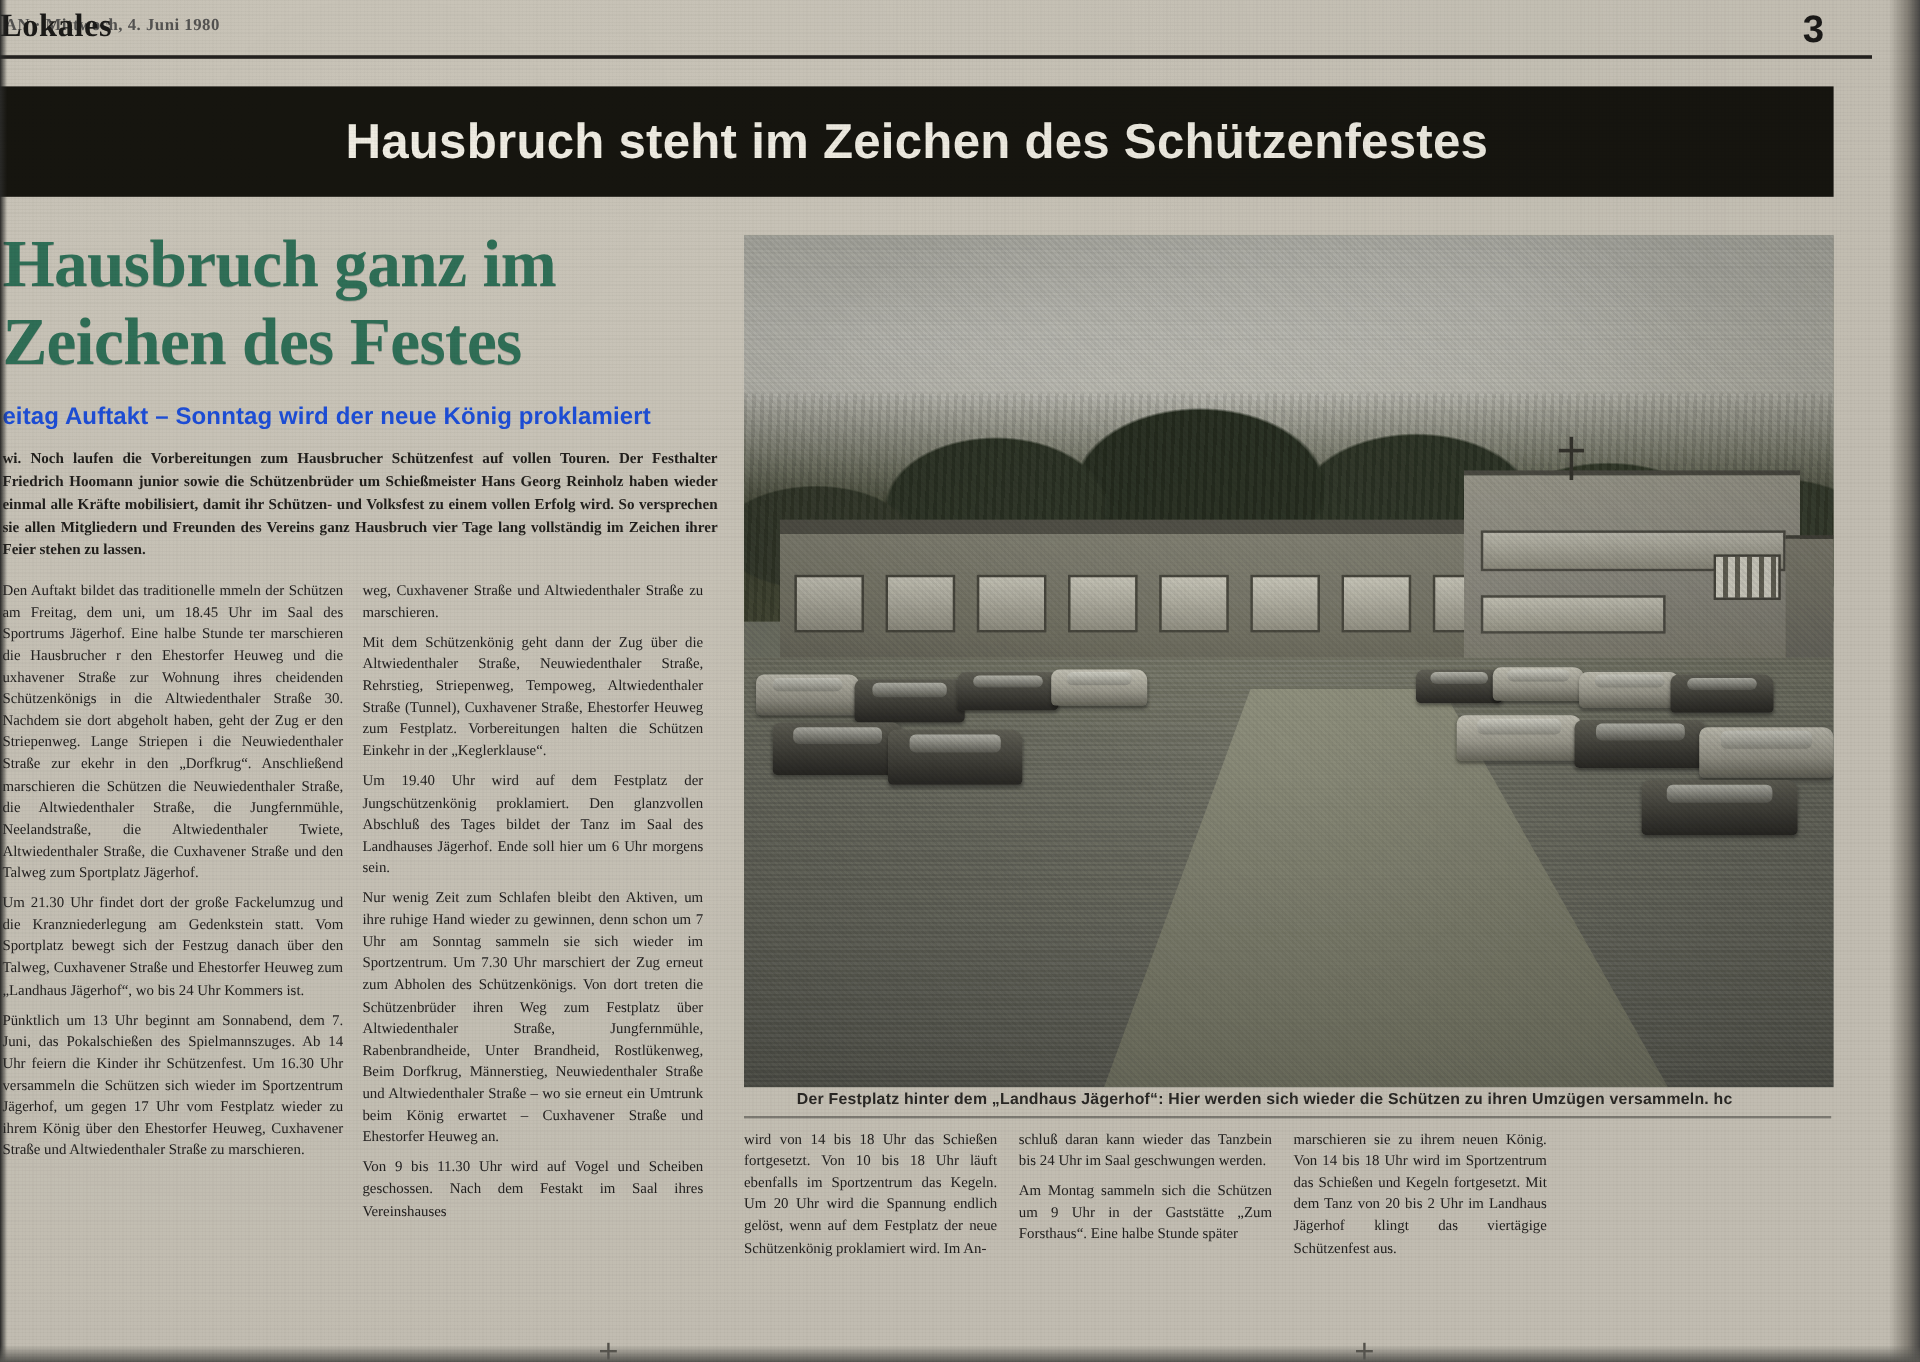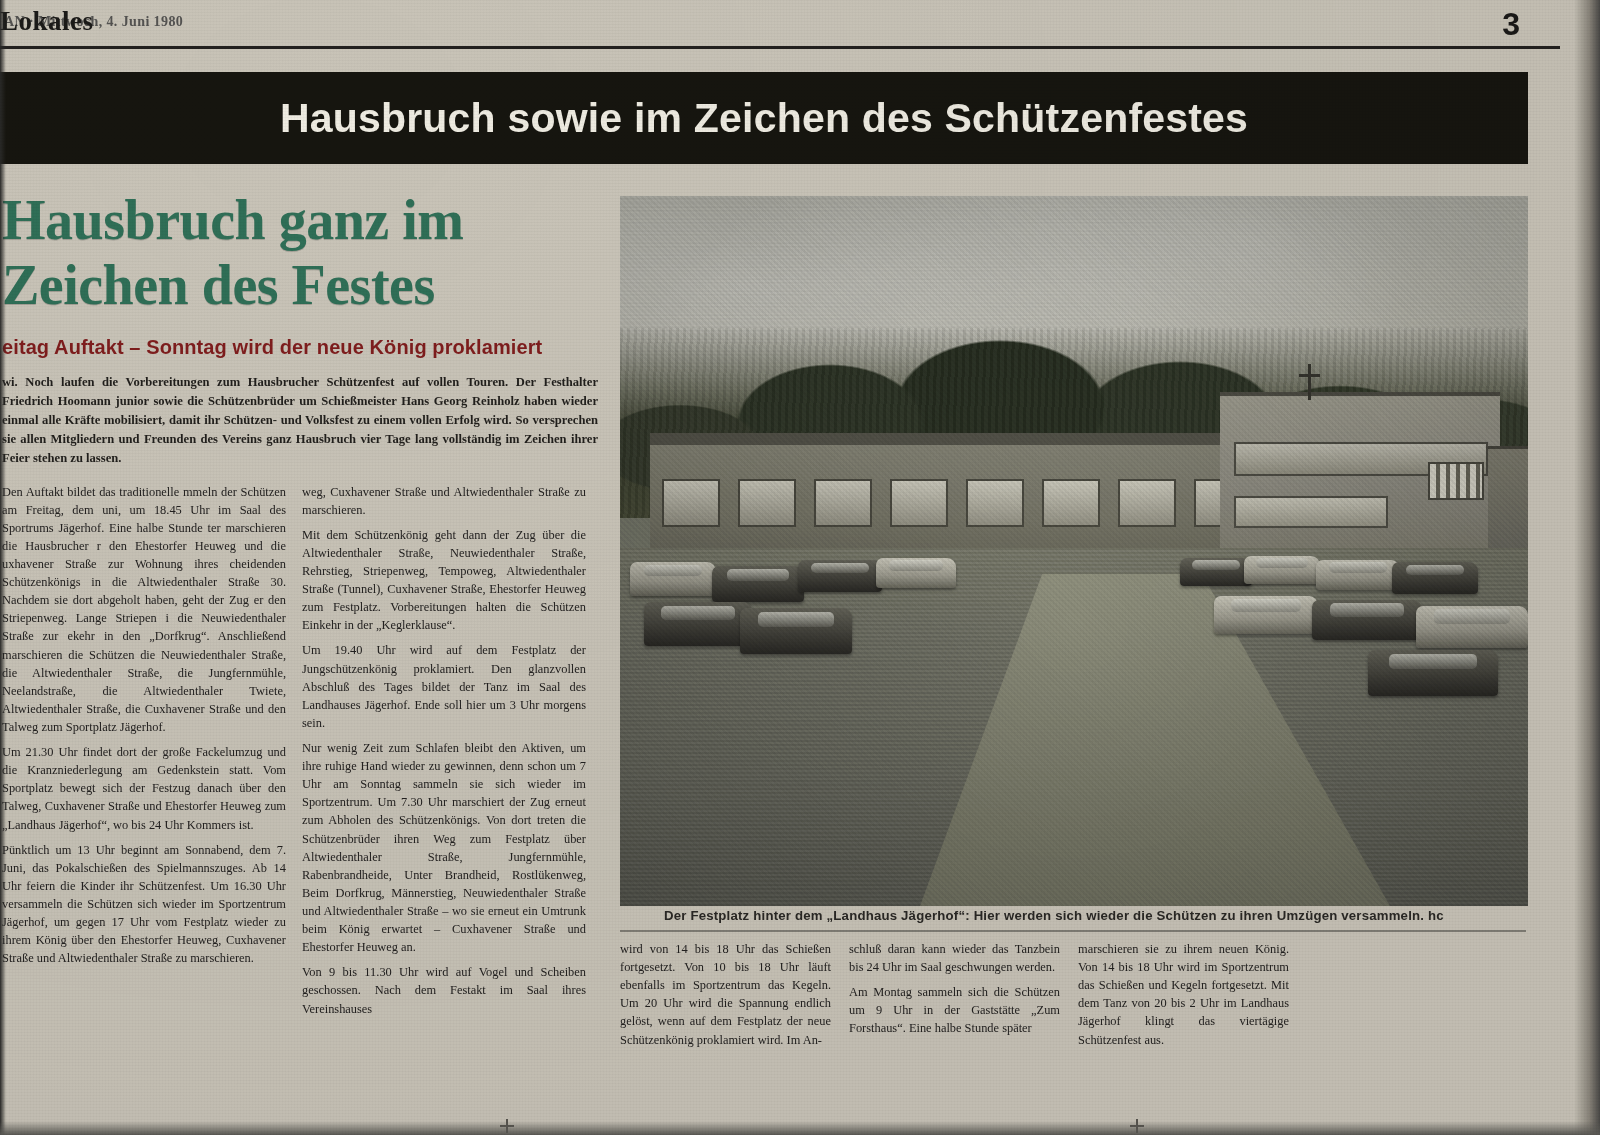--- a/index.html
+++ b/index.html
@@ -114,21 +114,21 @@
     margin: 0 0 0 0;
     padding-left: 2px;
     text-shadow: 0 1px 0 rgba(0,0,0,.18);
   }
   .subhead {
     margin-top: 18px;
     padding-left: 2px;
     font-family: "Liberation Sans", sans-serif;
     font-weight: bold;
     font-size: 20px;
-    color: #7f1d1d;
+    color: #1d4ed8;
     letter-spacing: .1px;
   }
   .lead {
     margin-top: 14px;
     padding-left: 2px;
     width: 596px;
     font-family: "Liberation Serif", serif;
     font-weight: bold;
     font-size: 12.6px;
     line-height: 1.52;
@@ -337,41 +337,41 @@
   <div class="scan-edge-bottom"></div>
 
   <div class="runhead">
     <div class="runhead-left">AN · Mittwoch, 4. Juni 1980</div>
     <div class="runhead-center">Lokales</div>
     <div class="runhead-page">3</div>
   </div>
   <div class="rule-top"></div>
 
   <div class="banner">
-    <div class="banner-title">Hausbruch sowie im Zeichen des Schützenfestes</div>
+    <div class="banner-title">Hausbruch steht im Zeichen des Schützenfestes</div>
   </div>
 
   <div class="leftcol">
     <h1 class="headline">
       <span>Hausbruch ganz im</span><br>
       <span>Zeichen des Festes</span>
     </h1>
     <div class="subhead">eitag Auftakt – Sonntag wird der neue König proklamiert</div>
     <div class="lead">wi. Noch laufen die Vorbereitungen zum Hausbrucher Schützenfest auf vollen Touren. Der Festhalter Friedrich Hoomann junior sowie die Schützenbrüder um Schießmeister Hans Georg Reinholz haben wieder einmal alle Kräfte mobilisiert, damit ihr Schützen- und Volksfest zu einem vollen Erfolg wird. So versprechen sie allen Mitgliedern und Freunden des Vereins ganz Hausbruch vier Tage lang vollständig im Zeichen ihrer Feier stehen zu lassen.</div>
 
     <div class="twocol">
       <div class="col">
         <p class="first">Den Auftakt bildet das traditionelle mmeln der Schützen am Freitag, dem uni, um 18.45 Uhr im Saal des Sportrums Jägerhof. Eine halbe Stunde ter marschieren die Hausbrucher r den Ehestorfer Heuweg und die uxhavener Straße zur Wohnung ihres cheidenden Schützenkönigs in die Altwiedenthaler Straße 30. Nachdem sie dort abgeholt haben, geht der Zug er den Striepenweg. Lange Striepen i die Neuwiedenthaler Straße zur ekehr in den „Dorfkrug“. Anschließend marschieren die Schützen die Neuwiedenthaler Straße, die Altwiedenthaler Straße, die Jungfernmühle, Neelandstraße, die Altwiedenthaler Twiete, Altwiedenthaler Straße, die Cuxhavener Straße und den Talweg zum Sportplatz Jägerhof.</p>
         <p>Um 21.30 Uhr findet dort der große Fackelumzug und die Kranzniederlegung am Gedenkstein statt. Vom Sportplatz bewegt sich der Festzug danach über den Talweg, Cuxhavener Straße und Ehestorfer Heuweg zum „Landhaus Jägerhof“, wo bis 24 Uhr Kommers ist.</p>
         <p>Pünktlich um 13 Uhr beginnt am Sonnabend, dem 7. Juni, das Pokalschießen des Spielmannszuges. Ab 14 Uhr feiern die Kinder ihr Schützenfest. Um 16.30 Uhr versammeln die Schützen sich wieder im Sportzentrum Jägerhof, um gegen 17 Uhr vom Festplatz wieder zu ihrem König über den Ehestorfer Heuweg, Cuxhavener Straße und Altwiedenthaler Straße zu marschieren.</p>
       </div>
       <div class="col">
         <p class="first">weg, Cuxhavener Straße und Altwiedenthaler Straße zu marschieren.</p>
         <p>Mit dem Schützenkönig geht dann der Zug über die Altwiedenthaler Straße, Neuwiedenthaler Straße, Rehrstieg, Striepenweg, Tempoweg, Altwiedenthaler Straße (Tunnel), Cuxhavener Straße, Ehestorfer Heuweg zum Festplatz. Vorbereitungen halten die Schützen Einkehr in der „Keglerklause“.</p>
-        <p>Um 19.40 Uhr wird auf dem Festplatz der Jungschützenkönig proklamiert. Den glanzvollen Abschluß des Tages bildet der Tanz im Saal des Landhauses Jägerhof. Ende soll hier um 3 Uhr morgens sein.</p>
+        <p>Um 19.40 Uhr wird auf dem Festplatz der Jungschützenkönig proklamiert. Den glanzvollen Abschluß des Tages bildet der Tanz im Saal des Landhauses Jägerhof. Ende soll hier um 6 Uhr morgens sein.</p>
         <p>Nur wenig Zeit zum Schlafen bleibt den Aktiven, um ihre ruhige Hand wieder zu gewinnen, denn schon um 7 Uhr am Sonntag sammeln sie sich wieder im Sportzentrum. Um 7.30 Uhr marschiert der Zug erneut zum Abholen des Schützenkönigs. Von dort treten die Schützenbrüder ihren Weg zum Festplatz über Altwiedenthaler Straße, Jungfernmühle, Rabenbrandheide, Unter Brandheid, Rostlükenweg, Beim Dorfkrug, Männerstieg, Neuwiedenthaler Straße und Altwiedenthaler Straße – wo sie erneut ein Umtrunk beim König erwartet – Cuxhavener Straße und Ehestorfer Heuweg an.</p>
         <p>Von 9 bis 11.30 Uhr wird auf Vogel und Scheiben geschossen. Nach dem Festakt im Saal ihres Vereinshauses</p>
       </div>
     </div>
   </div>
 
   <div class="photo-wrap">
     <div class="sky"></div>
     <div class="treeline"></div>
 

